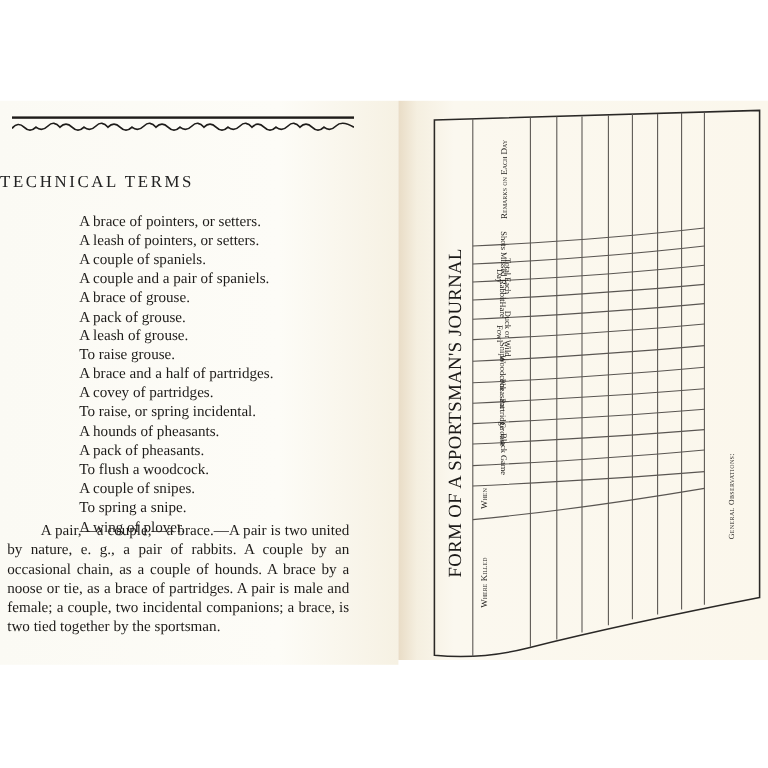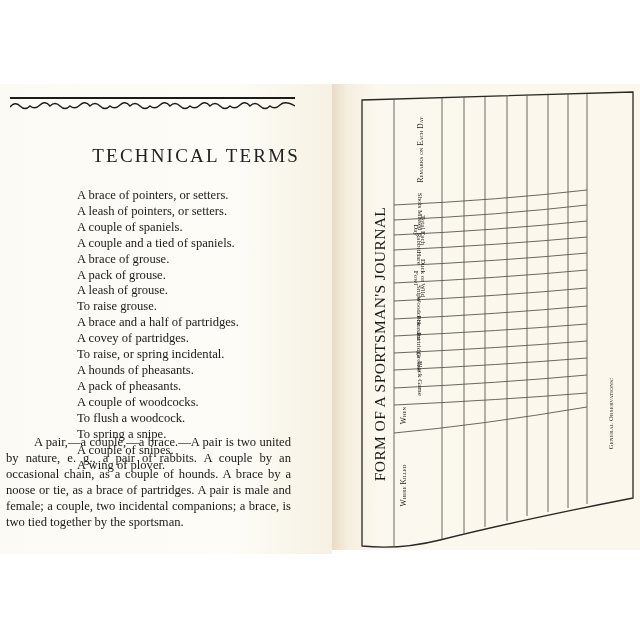--- a/index.html
+++ b/index.html
@@ -2,23 +2,23 @@
 <html><head>
 <meta charset="utf-8">
 <style>
   html, body { margin:0; padding:0; }
   body { width:640px; height:640px; background:#ffffff; position:relative; overflow:hidden;
          font-family:"Liberation Serif","DejaVu Serif",serif; color:#1c1a18; }
   .left-page { position:absolute; left:0; top:84px; width:332px; height:470px;
                background:linear-gradient(to right,#fbfaf4 0%,#fdfcf7 70%,#f6f1e3 100%); }
   .rule { position:absolute; left:10px; top:97px; width:285px; height:1.5px; background:#1e1c1a; }
   .ornament { position:absolute; left:10px; top:101px; width:285px; height:10px; }
-  .title { position:absolute; left:0; width:300px; top:145px; text-align:right;
-           font-size:19px; letter-spacing:2.2px; color:#222; }
-  .terms { position:absolute; left:66px; top:177px; margin:11px; padding:0; list-style:none;
+  .title { position:absolute; left:0; width:300px; top:145px; text-align:left;
+           font-size:14px; letter-spacing:2.2px; color:#222; }
+  .terms { position:absolute; left:66px; top:177px; margin:0; padding:0; list-style:none;
            font-size:12.6px; line-height:15.9px; }
   .terms li { white-space:nowrap; }
   .para { position:absolute; left:6px; top:434px; width:285px; font-size:12.6px;
           line-height:16px; text-align:justify; margin:0; }
   .right-page { position:absolute; left:332px; top:84px; width:308px; height:466px;
                 background:linear-gradient(to right,#e9dcc6 0%,#f5efe0 5%,#fbf8ef 15%,#fbf7ec 100%); }
   svg.table { position:absolute; left:0; top:0; }
   .vtext { position:absolute; transform-origin:center center; white-space:nowrap; }
 </style>
 </head>
@@ -27,34 +27,33 @@
 <div class="left-page"></div>
 <div class="rule"></div>
 <svg class="ornament" viewBox="0 0 285 10" preserveAspectRatio="none">
   <path d="M0 6 Q5 0 10 5 T20 5 Q25 9 30 4 T40 5 Q45 0 50 5 T60 5 Q65 9 70 4 T80 5 Q85 0 90 5 T100 5 Q105 9 110 4 T120 5 Q125 0 130 5 T140 5 Q145 9 150 4 T160 5 Q165 0 170 5 T180 5 Q185 9 190 4 T200 5 Q205 0 210 5 T220 5 Q225 9 230 4 T240 5 Q245 0 250 5 T260 5 Q265 9 270 4 T285 5" fill="none" stroke="#1e1c1a" stroke-width="1.4"></path>
 </svg>
 <div class="title">TECHNICAL TERMS</div>
 <ul class="terms">
   <li>A brace of pointers, or setters.</li>
   <li>A leash of pointers, or setters.</li>
   <li>A couple of spaniels.</li>
-  <li>A couple and a tied of spaniels.</li>
+  <li>A couple and a pair of spaniels.</li>
   <li>A brace of grouse.</li>
   <li>A pack of grouse.</li>
   <li>A leash of grouse.</li>
   <li>To raise grouse.</li>
   <li>A brace and a half of partridges.</li>
   <li>A covey of partridges.</li>
   <li>To raise, or spring incidental.</li>
   <li>A hounds of pheasants.</li>
   <li>A pack of pheasants.</li>
-  <li>A couple of woodcocks.</li>
   <li>To flush a woodcock.</li>
+  <li>A couple of snipes.</li>
   <li>To spring a snipe.</li>
-  <li>A couple of snipes.</li>
   <li>A wing of plover.</li>
 </ul>
 <p class="para" style="text-indent:28px;">A pair,—a couple,—a brace.—A pair is two united by nature, e. g., a pair of rabbits. A couple by an occasional chain, as a couple of hounds. A brace by a noose or tie, as a brace of partridges. A pair is male and female; a couple, two incidental companions; a brace, is two tied together by the sportsman.</p>
 
 <div class="right-page">
   <svg class="table" width="308" height="466" viewBox="332 84 308 466">
     <g fill="none" stroke="#2a2826" stroke-width="1.3">
 
       <path d="M362 100 L633 92 L633 498 Q520 520 440 540 Q400 550 362 546 Z"></path>
     </g>

